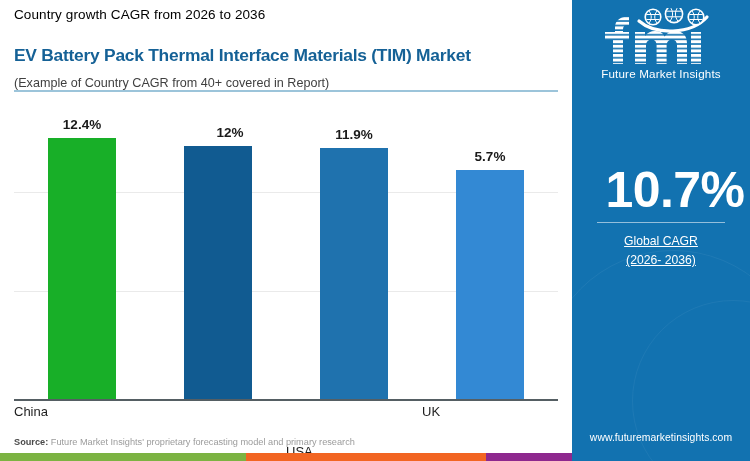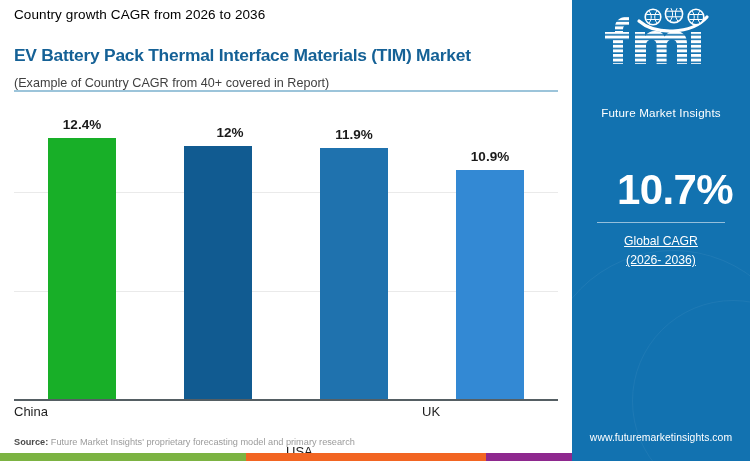--- a/index.html
+++ b/index.html
@@ -187,21 +187,20 @@
   }
 
   .logo-box {
     position: absolute;
     left: 0; top: 8px;
     width: 178px;
     height: 80px;
     display: flex;
     flex-direction: column;
     align-items: center;
-    gap: 39px;
   }
   .logo-mark {
     position: relative;
     width: 132px;
     height: 58px;
   }
   .logo-sub {
     margin-top: 1px;
     font-size: 11.6px;
     color: #ffffff;
@@ -210,21 +209,21 @@
   }
 
   .cagr-block {
     position: absolute;
     left: 0;
     top: 168px;
     width: 178px;
     text-align: center;
   }
   .cagr-value {
-    font-size: 42px;
+    font-size: 50px;
     font-weight: bold;
     color: #ffffff;
     letter-spacing: -0.6px;
     line-height: 44px;
     padding-left: 28px;
   }
   .cagr-rule {
     width: 128px;
     height: 1px;
     background: rgba(255,255,255,0.55);
@@ -275,21 +274,21 @@
         <div class="bar-slot" style="left: 136px;">
           <div class="bar" title="Brazil 12%" style="height: 253.714px; background: rgb(17, 91, 145);"></div>
           <div class="bar-value" style="bottom: 259.714px; margin-left: 12px;">12%</div>
         </div>
         <div class="bar-slot" style="left: 272px;">
           <div class="bar" title="USA 11.9%" style="height: 251.6px; background: rgb(31, 114, 174);"></div>
           <div class="bar-value" style="bottom: 257.6px;">11.9%</div>
         </div>
         <div class="bar-slot" style="left: 408px;">
           <div class="bar" title="UK 10.9%" style="height: 230.457px; background: rgb(51, 137, 212);"></div>
-          <div class="bar-value" style="bottom: 236.457px;">10.9%</div>
+          <div class="bar-value" style="bottom: 236.457px;">5.7%</div>
         </div>
       </div>
 
     <div class="axis-line"></div>
 
     <div class="cat-labels" id="cat-labels">
         <div class="cat-label" style="left: 0px;">China</div>
         <div class="cat-label" style="left: 272px; margin-top: 40px;">USA</div>
         <div class="cat-label" style="left: 408px;">UK</div>
       </div>

